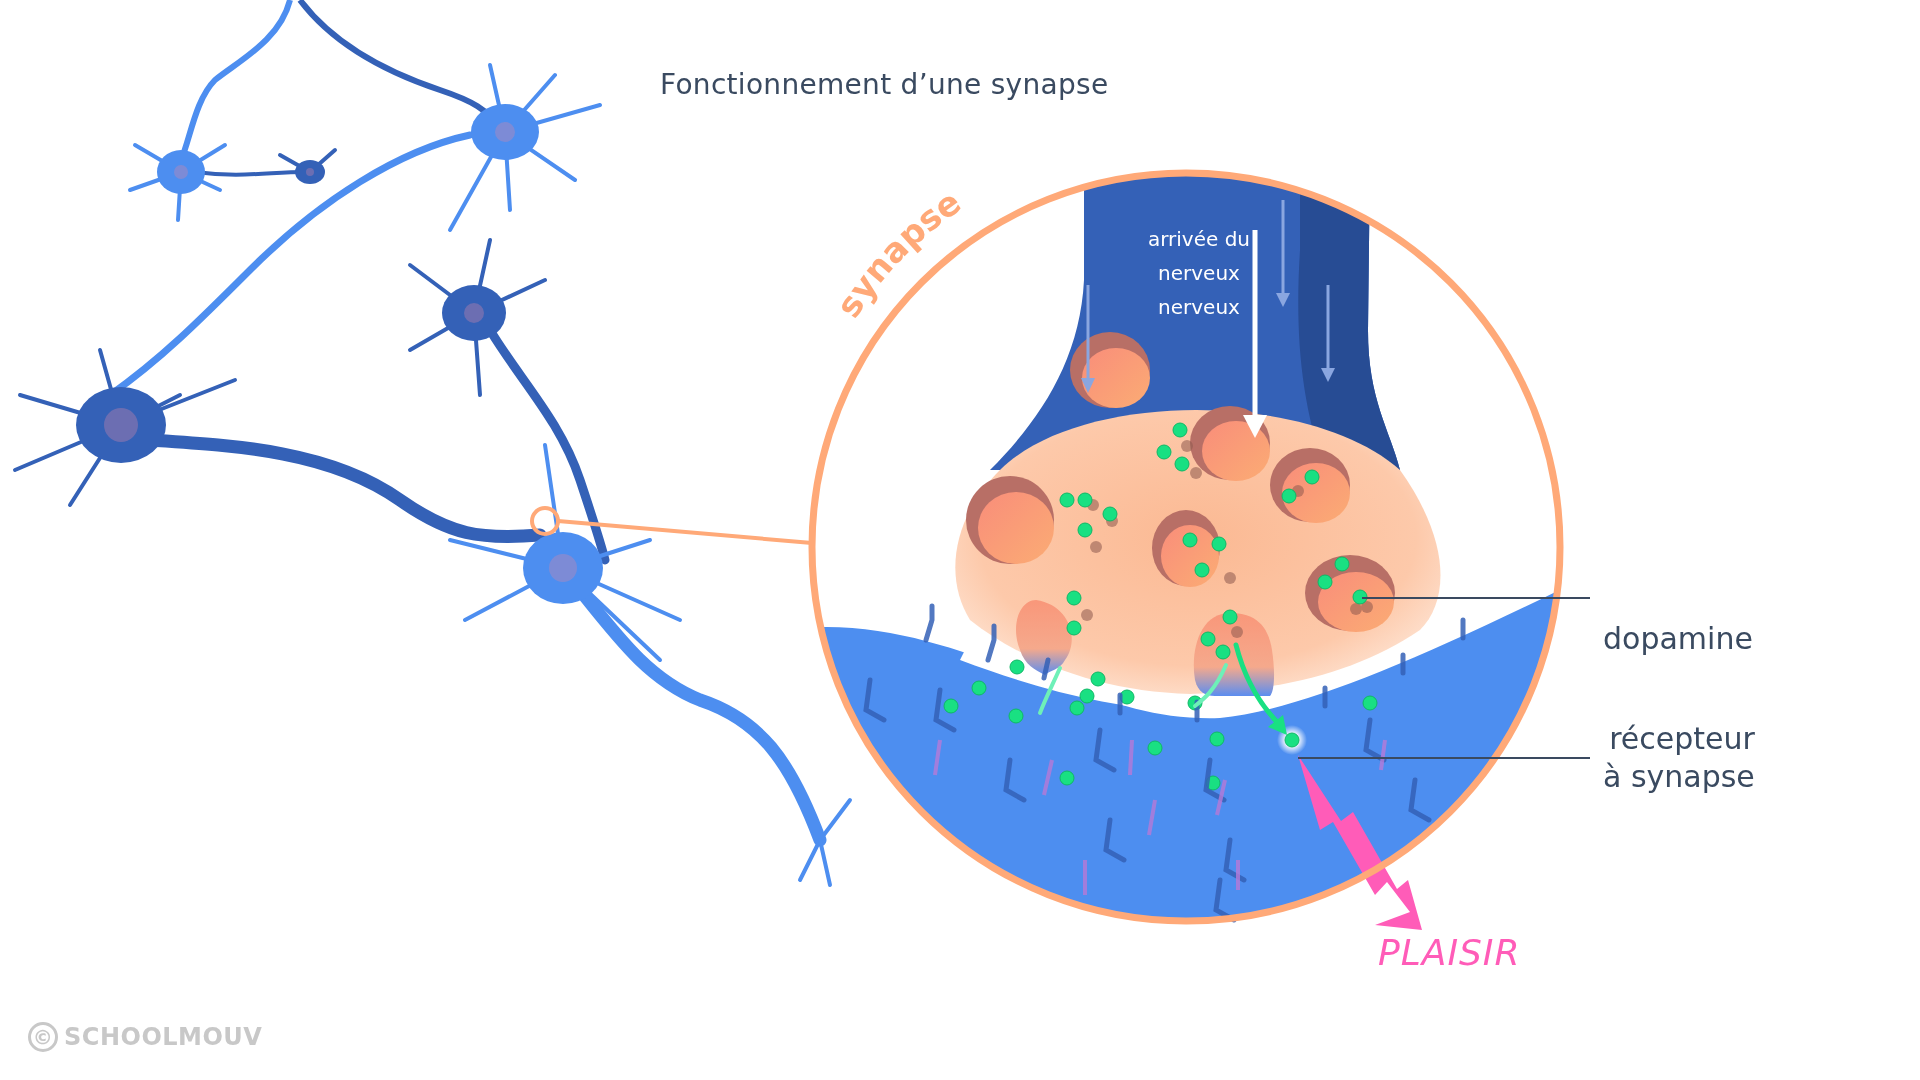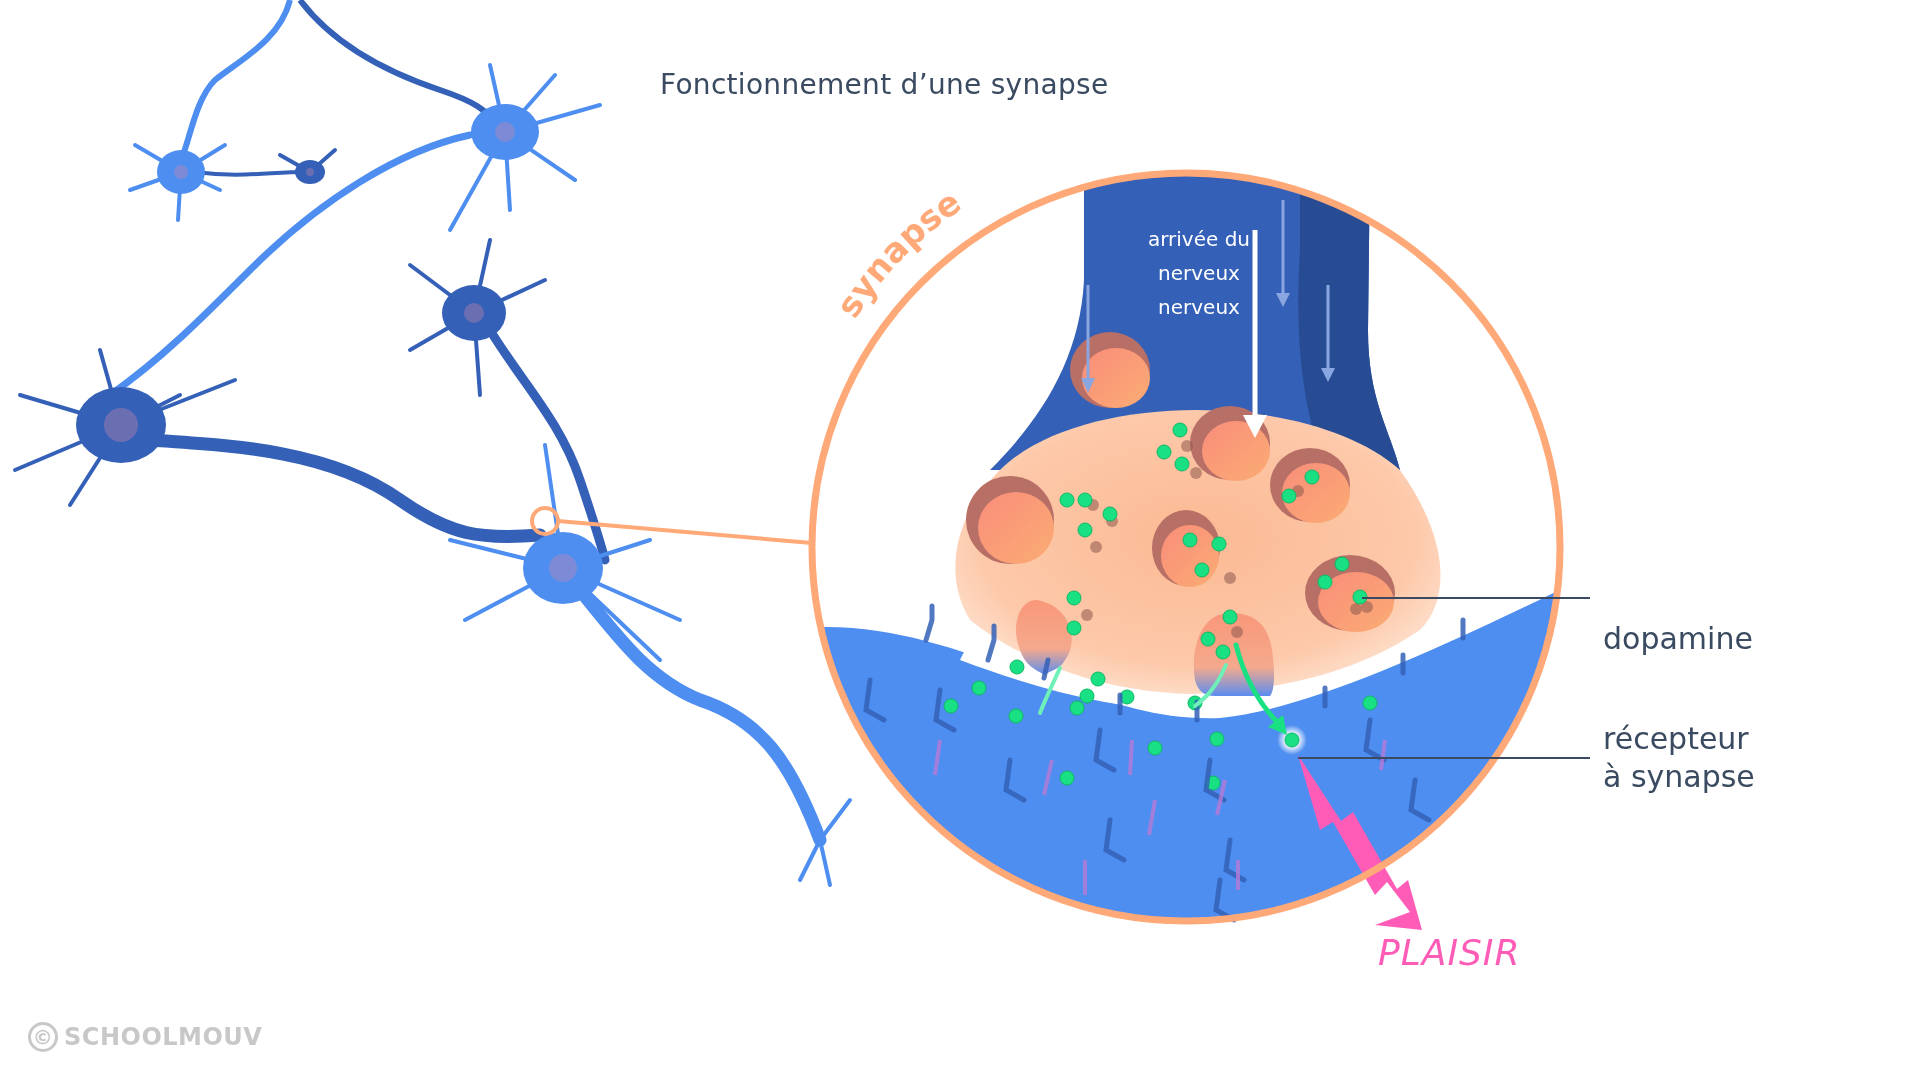--- a/index.html
+++ b/index.html
@@ -1,21 +1,21 @@
 <!DOCTYPE html>
 <html><head>
 <meta charset="utf-8">
 <style>
   html, body { margin:0; padding:0; background:#ffffff; }
   body { width:1920px; height:1080px; position:relative; overflow:hidden; font-family:"DejaVu Sans", sans-serif; }
   svg#scene { position:absolute; left:0; top:0; width:1920px; height:1080px; }
   .title { position:absolute; left:660px; top:68px; font-size:28px; color:#3a4a60; font-family:"DejaVu Sans", sans-serif; letter-spacing:0.3px; white-space:nowrap; }
   .label { position:absolute; font-size:30px; color:#3a4a60; line-height:38px; white-space:nowrap; }
   .lbl-dopamine { left:1603px; top:580px;margin-top:40px; }
-  .lbl-recepteur { left:1603px; top:720px; }
+  .lbl-recepteur { left:1603px; top:720px;text-align:right; }
   .plaisir { position:absolute; left:1378px; top:932px; font-size:36px; font-style:italic; color:#ff5cb8; font-weight:500; letter-spacing:1px; }
   .arrivee { position:absolute; left:1104px; top:222px; width:190px; text-align:center; color:#ffffff; font-size:20px; line-height:34px; }
   .brand { position:absolute; left:28px; top:1022px; display:flex; align-items:center; gap:6px; color:#c8c8c8; font-weight:bold; font-size:24px; letter-spacing:0.5px; }
   .brand .copy { width:30px; height:30px; border:3px solid #c8c8c8; border-radius:50%; display:flex; align-items:center; justify-content:center; font-size:20px; box-sizing:border-box; }
 </style>
 </head>
 <body>
 
 <svg id="scene" viewBox="0 0 1920 1080">
   <defs>

